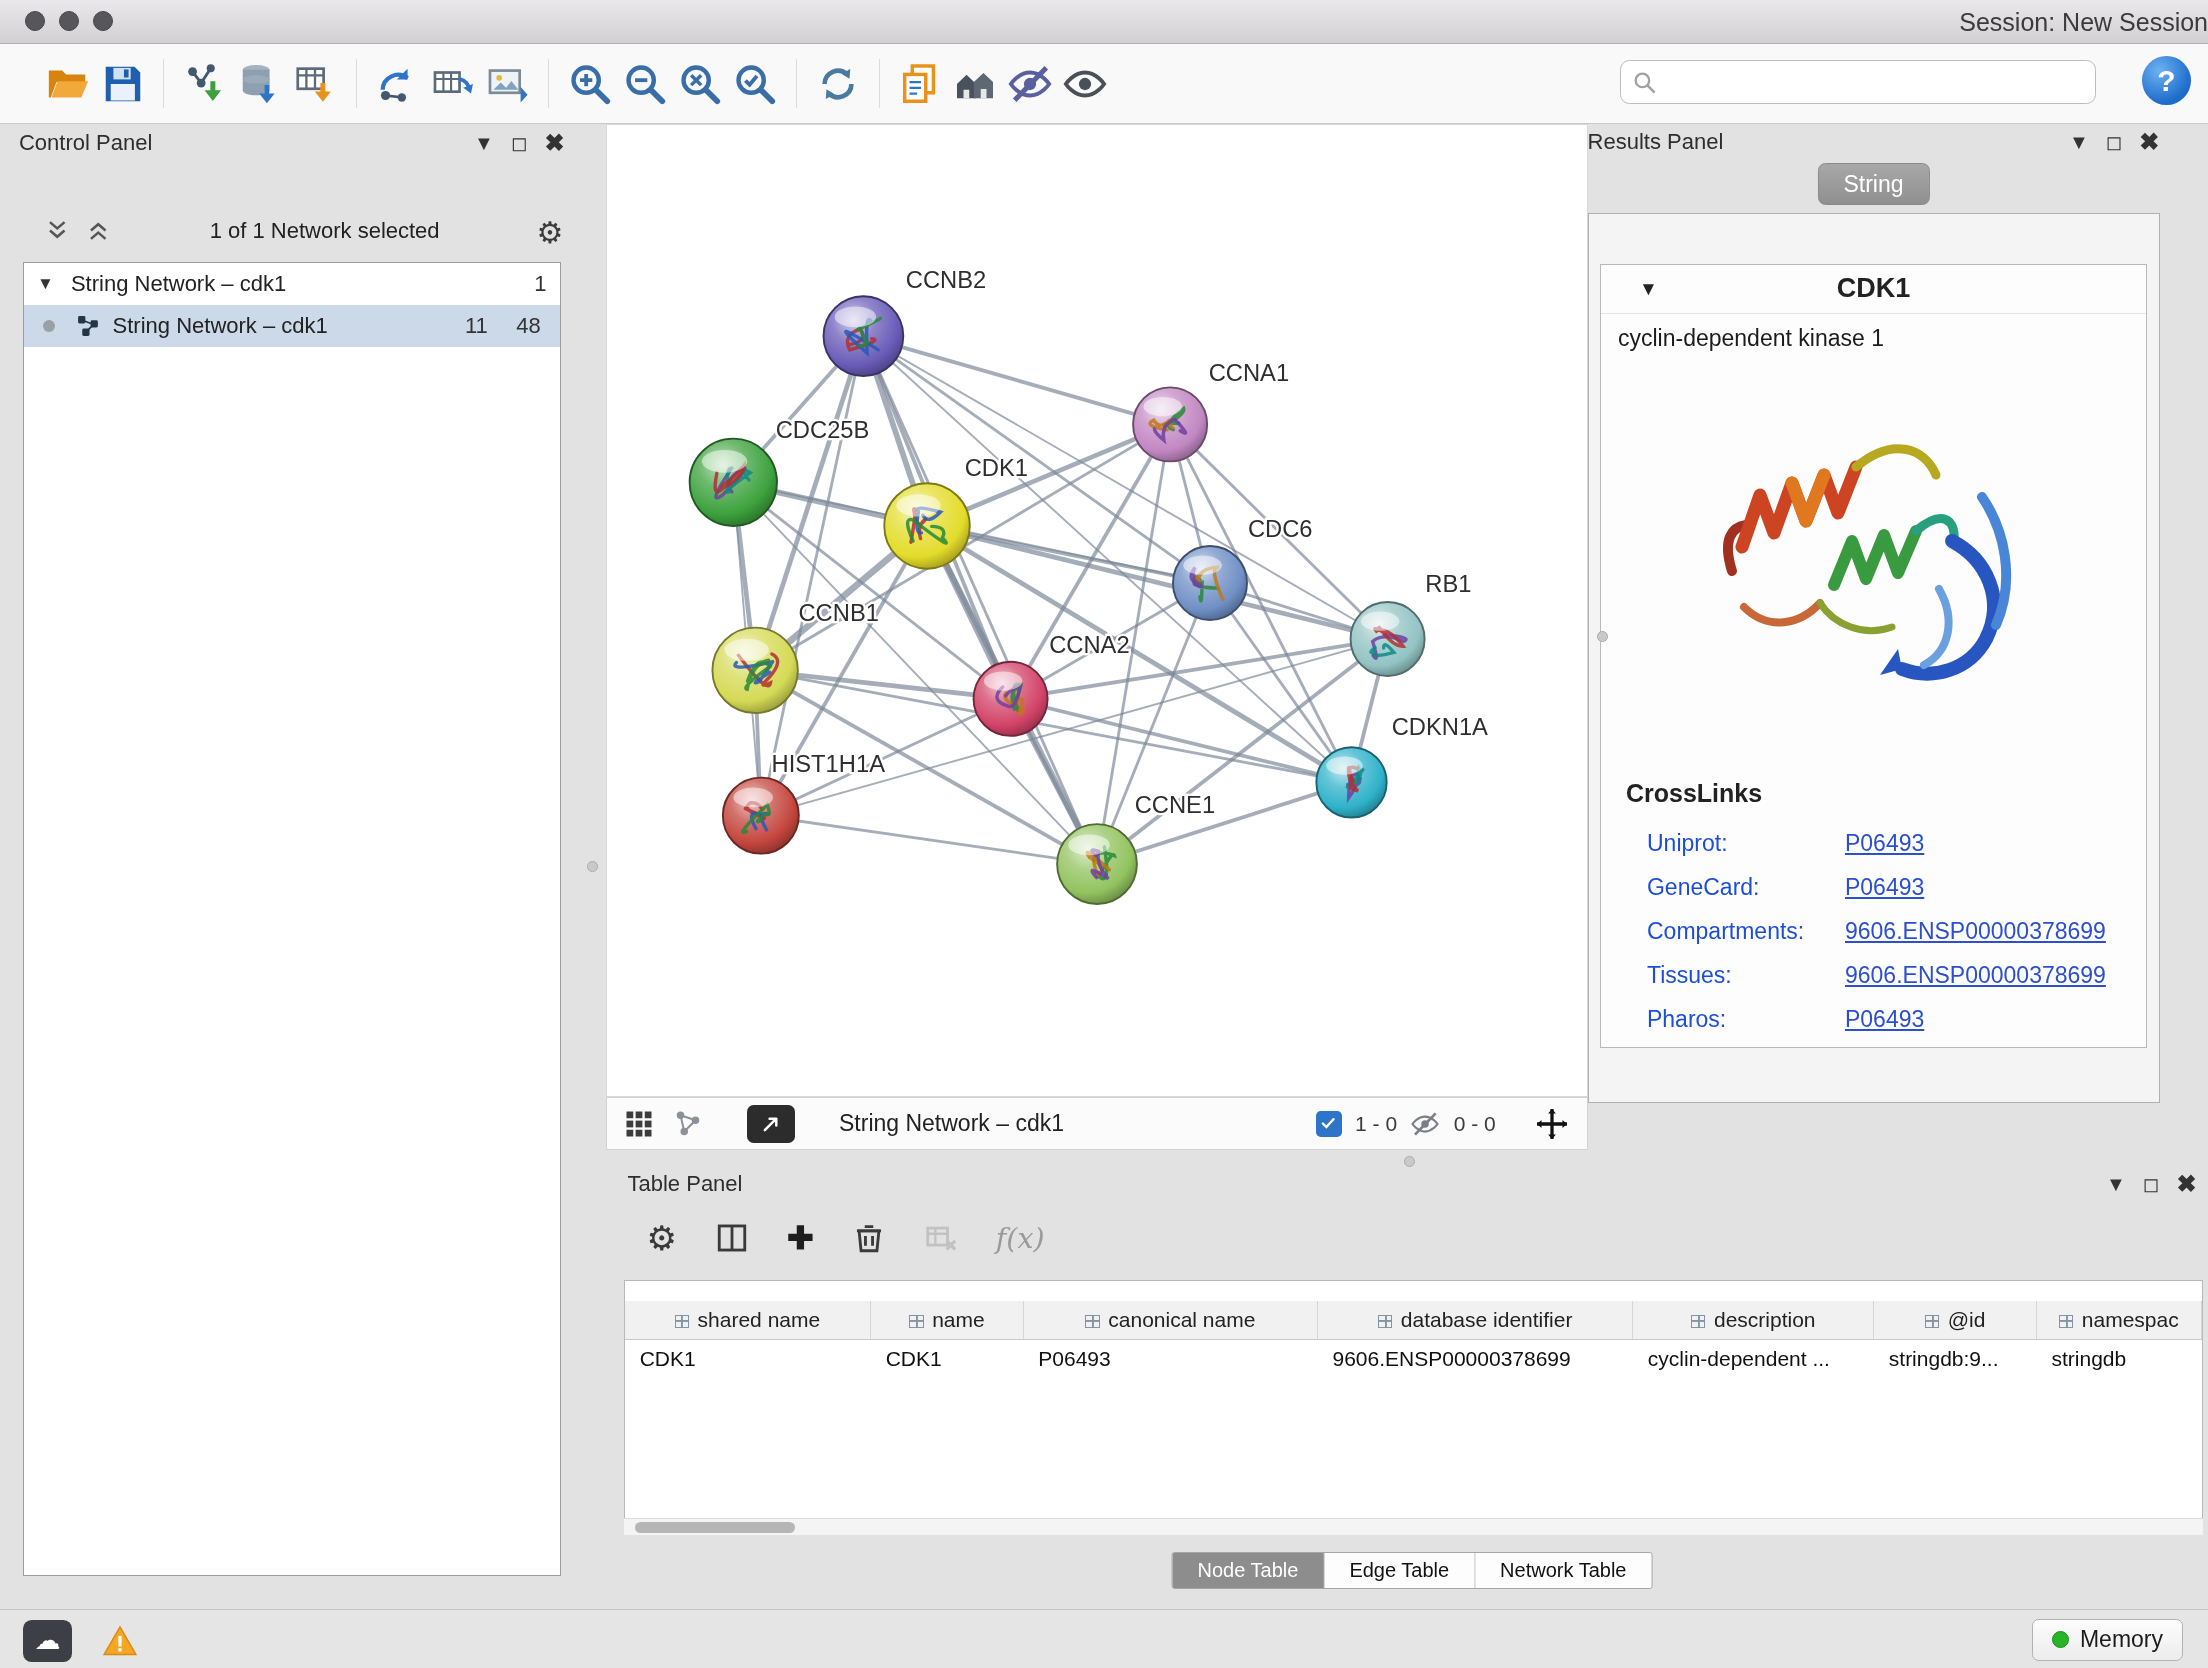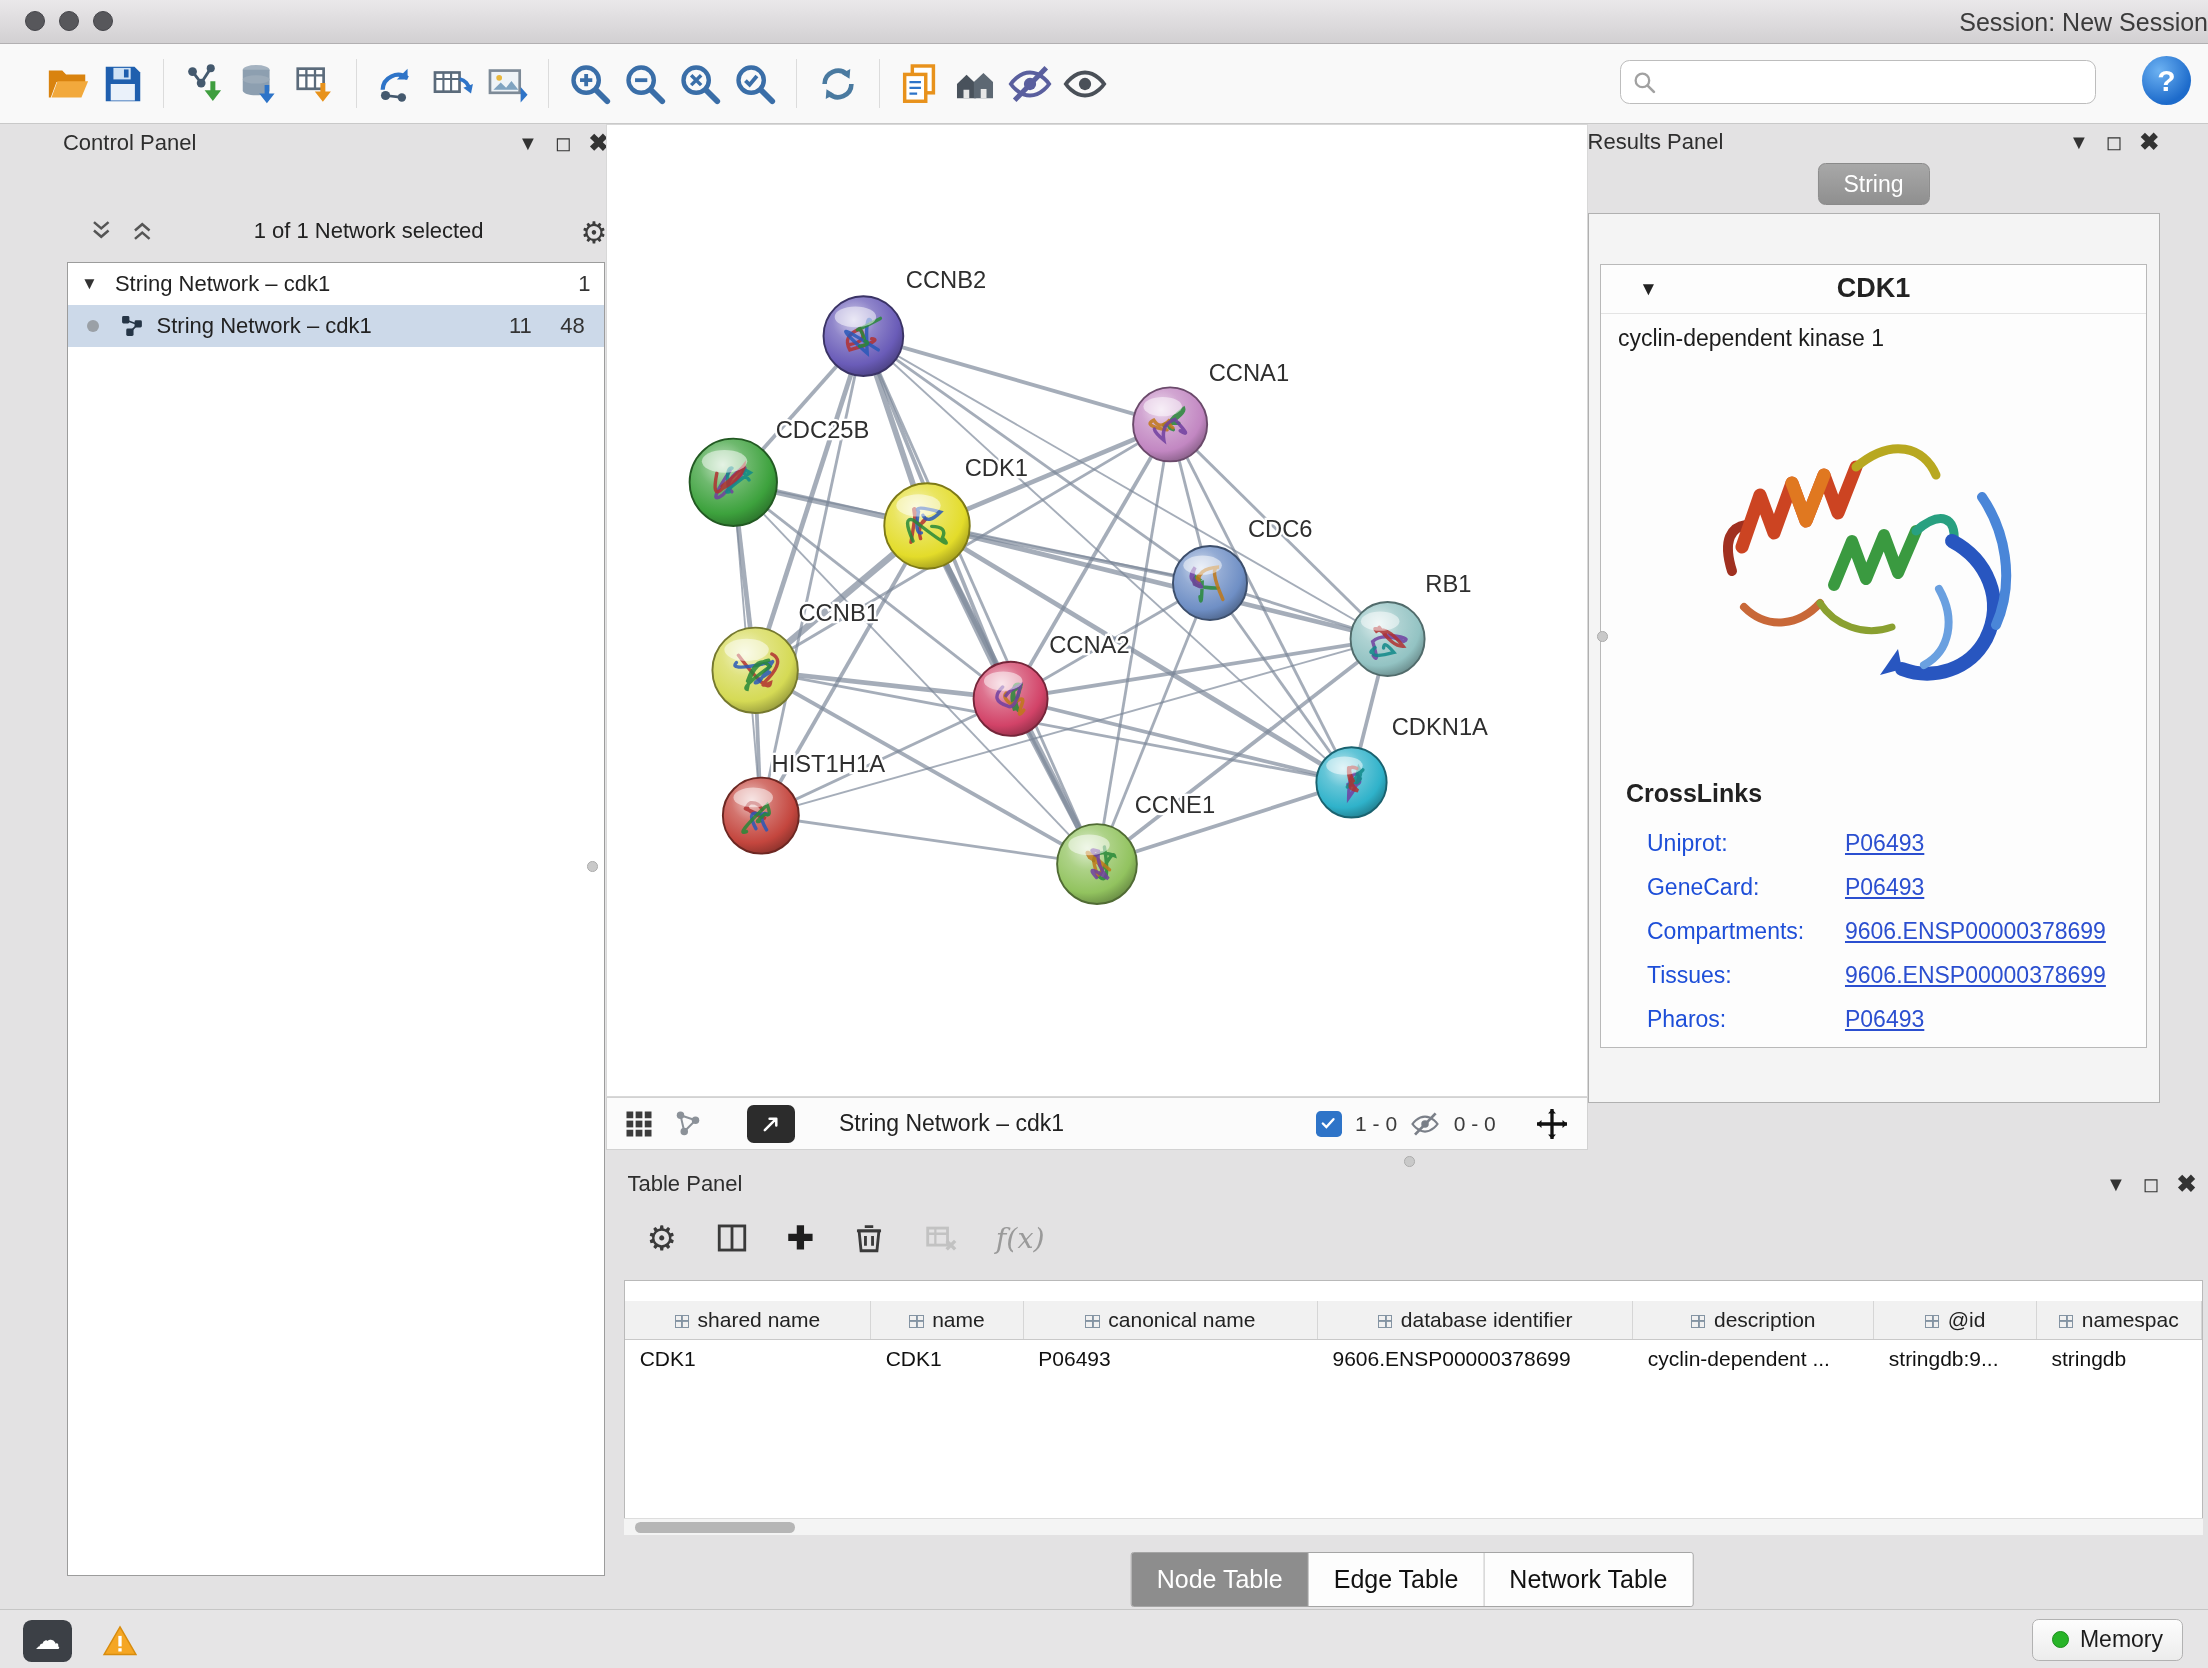--- a/index.html
+++ b/index.html
@@ -22,21 +22,21 @@
   .search-input{border:none;outline:none;font-size:23px;flex:1;margin-left:7.6px;background:transparent;font-family:"Liberation Sans",sans-serif;}
   .help-btn{position:absolute;right:17px;top:12.4px;width:49px;height:49px;border-radius:50%;background:radial-gradient(circle at 35% 30%,#6db2f2,#1d6bcb 70%);color:#fff;font-size:30px;font-weight:bold;display:flex;align-items:center;justify-content:center;}
 
   
   .panel-head{display:flex;align-items:center;font-size:22px;color:#2e2e2e;}
   .ph-icons{margin-left:auto;display:flex;align-items:center;gap:17px;}
   .ph-ic{font-size:20px;color:#333;line-height:1;}
   .ph-x{font-weight:bold;font-size:24px;}
 
   
-  .control-panel{position:absolute;left:13.3px;top:127px;width:557px;height:1453px;margin-left:44px;}
+  .control-panel{position:absolute;left:13.3px;top:127px;width:557px;height:1453px;}
   .cp-head{height:32px;padding:0 5.7px;}
   .cp-tabs{position:absolute;left:46px;top:38px;display:flex;border:1px solid #a6a6a6;border-radius:3.8px;overflow:hidden;background:#f2f2f2;}
   .cp-tab{padding:6.7px 25px;font-size:23px;border-right:1px solid #b5b5b5;background:#f4f4f4;color:#222;}
   .cp-tab:last-child{border-right:none;}
   .cp-tab.sel{background:#c3c3c3;}
   .cp-status{position:absolute;left:16px;top:91px;width:100%;height:42px;display:flex;align-items:flex-start;}
   .chev{width:28.5px;height:25px;margin-left:13.3px;}
   .cp-status-text{flex:1;text-align:center;font-size:22px;}
   .gear{font-size:30px;color:#3c3c3c;margin-right:23px;line-height:1;}
   .tree-box{position:absolute;left:9.5px;top:135px;width:538px;height:1314px;background:#fff;border:1px solid #9c9c9c;}
@@ -90,21 +90,21 @@
   .tp-fx{font-family:"DejaVu Serif",serif;font-style:italic;font-size:28.5px;color:#9a9a9a;}
   .tp-tablebox{position:absolute;left:5.7px;top:112px;width:1579px;height:255px;background:#fff;border:1px solid #b9b9b9;overflow:hidden;}
   table.nt{border-collapse:collapse;width:100%;table-layout:fixed;margin-top:20px;}
   table.nt th{background:#f1f1f1;border-right:1px solid #d6d6d6;border-bottom:1px solid #c9c9c9;font-weight:normal;font-size:21px;height:38px;text-align:center;color:#222;white-space:nowrap;overflow:hidden;}
   table.nt td{font-size:21px;height:40px;padding-left:15px;white-space:nowrap;overflow:hidden;color:#111;}
   .col-icon{width:14.3px;height:12.4px;border:1.9px solid #8494a3;display:inline-block;margin-right:8.6px;vertical-align:-1px;
     background:linear-gradient(#8494a3,#8494a3) 0 3.8px/100% 1.9px no-repeat,linear-gradient(90deg,#8494a3,#8494a3) 5.7px 0/1.9px 100% no-repeat;}
   .tp-scroll{position:absolute;left:5.7px;top:350px;width:1579px;height:17px;background:#f4f4f4;border-top:1px solid #ddd;}
   .tp-thumb{position:absolute;left:11.4px;top:2.9px;width:160px;height:11.4px;border-radius:5.7px;background:#b6b6b6;}
   .tp-tabs{position:absolute;left:50%;transform:translateX(-50%);top:384px;display:flex;border:1px solid #a5a5a5;border-radius:2.9px;overflow:hidden;}
-  .tp-tab{padding:12px 25px;font-size:25px;background:#fdfdfd;border-right:1px solid #b5b5b5;color:#111;}
+  .tp-tab{padding:6px 25px;font-size:20px;background:#fdfdfd;border-right:1px solid #b5b5b5;color:#111;}
   .tp-tab:last-child{border-right:none;}
   .tp-tab.sel{background:#8d8d8d;color:#fff;}
 
   
   .statusbar{position:absolute;left:0;top:1609px;width:100%;height:59px;background:#e6e5e6;border-top:1px solid #c6c6c6;}
   .cloud-btn{position:absolute;left:23px;top:9.5px;width:49px;height:42px;background:#3c4046;border-radius:8.6px;color:#fff;font-size:26px;display:flex;align-items:center;justify-content:center;}
   .warn-btn{position:absolute;left:95px;top:9.5px;width:49px;height:42px;display:flex;align-items:center;justify-content:center;}
   .warn-btn svg{width:36px;height:36px;}
   .memory-btn{position:absolute;right:25px;top:8.6px;height:42px;padding:0 19px;display:flex;align-items:center;gap:11.4px;background:linear-gradient(#fdfdfd,#ececec);border:1px solid #b2b2b2;border-radius:6.7px;font-size:23px;color:#1c1c1c;}
   .mem-dot{width:17px;height:17px;border-radius:50%;background:#28b428;border:1px solid #1d8f1d;}

